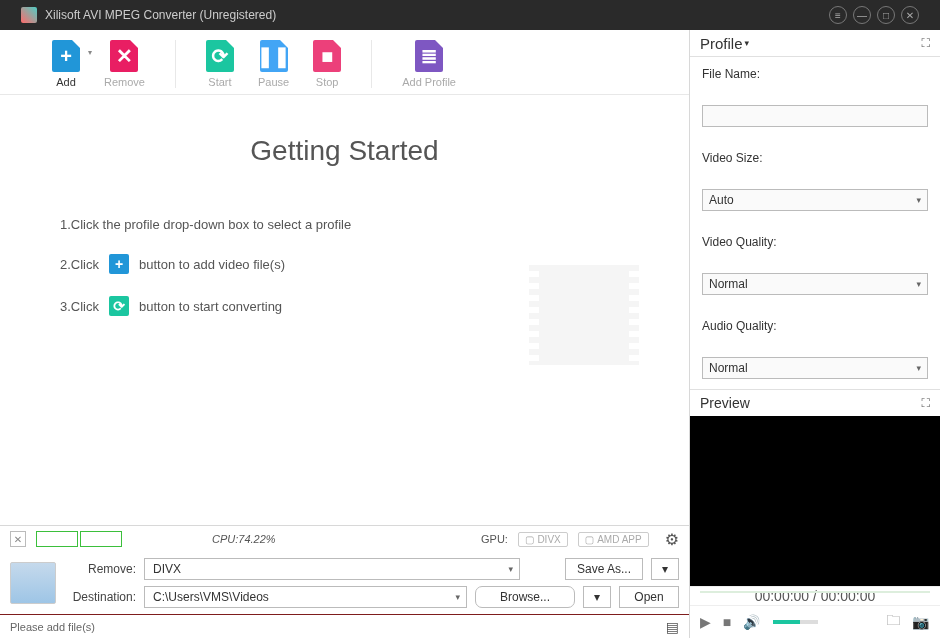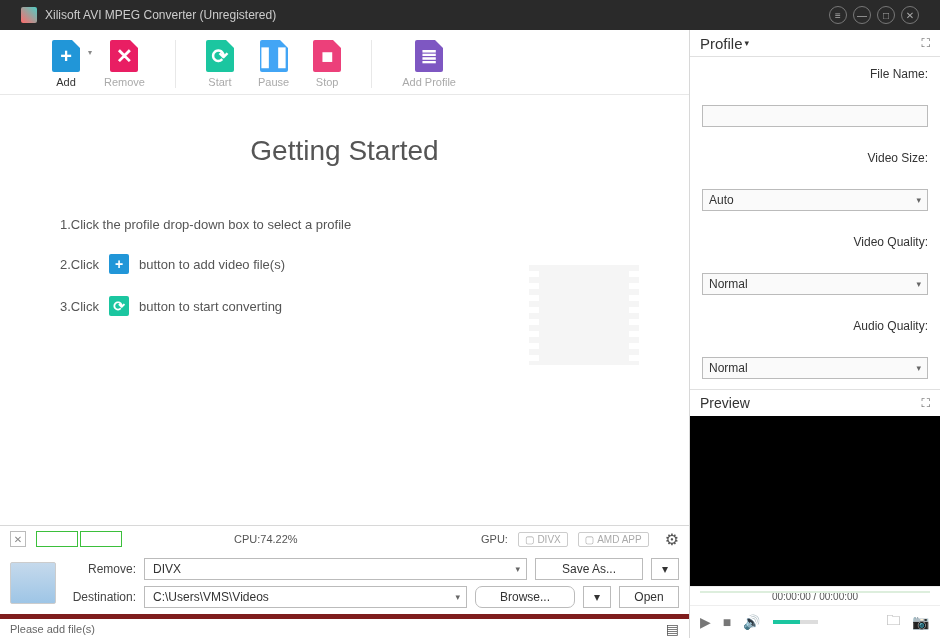--- a/index.html
+++ b/index.html
@@ -45,60 +45,60 @@
 .filmstrip { position: absolute; right: 60px; top: 170px; width: 90px; height: 100px; background: #f0f0f0; opacity: .6; }
 .filmstrip::before, .filmstrip::after { content: ""; position: absolute; left: -10px; width: 10px; height: 100%; background: repeating-linear-gradient(#f0f0f0 0 6px, #fff 6px 12px); }
 .filmstrip::after { left: auto; right: -10px; }
 
 
 .bottom { border-top: 1px solid #d8d8d8; display: flex; flex-direction: column; }
 .brow1 { display: flex; align-items: center; height: 26px; padding: 0 10px; font-size: 11px; color: #555; gap: 10px; }
 .progressboxes { display: flex; gap: 2px; }
 .progressbox { width: 42px; height: 16px; border: 1px solid #3bbf3b; }
 .xbox { width: 16px; height: 16px; border: 1px solid #bbb; display: flex; align-items: center; justify-content: center; color: #888; font-size: 10px;}
-.brow1 .cpu { margin-left: 102px; }
+.brow1 .cpu { margin-left: 80px; font-style: italic; }
 .brow1 .spacer { flex: 1; }
 .chip { border: 1px solid #ccc; padding: 1px 6px; font-size: 10px; color: #aaa; border-radius: 2px; display:flex; align-items:center; gap:3px;}
 .gear { font-size: 16px; margin-left: 6px; }
 
 .brow2 { display: flex; padding: 6px 10px; gap: 10px; align-items: center; }
 .thumb { width: 46px; height: 42px; border: 1px solid #ccc; background: linear-gradient(#c5d9ec,#9ec5e6); border-radius: 2px; }
 .fields { flex: 1; display: flex; flex-direction: column; gap: 6px; }
 .frow { display: flex; align-items: center; gap: 8px; font-size: 12px; color: #444; }
 .frow label { width: 70px; text-align: right; }
 .select, .btn { border: 1px solid #bbb; background: #fff; font-size: 12px; color: #333; height: 22px; display: flex; align-items: center; padding: 0 8px; position: relative; }
 .select { flex: 1; }
 .select .caret { position: absolute; right: 6px; font-size: 9px; color: #666; }
 .btn { cursor: pointer; justify-content: center; }
 .btn.w80 { width: 100px; border-radius: 7px; }
 .btn.w40 { width: 28px; padding: 0; }
 .btn.open { width: 60px; }
-.saveas { width: 108px; }
-
-.statusbar { height: 24px; border-top: 5px solid #7f1d1d; display: flex; align-items: center; padding: 0 10px; font-size: 11px; color: #666; }
+.saveas { width: 78px; margin-left: 37px; }
+
+.statusbar { height: 24px; border-top: 1px solid #7f1d1d; display: flex; align-items: center; padding: 0 10px; font-size: 11px; color: #666; }
 .statusbar .flex { flex: 1; }
 .stico { font-size: 14px; color: #555; }
 
 
 .right { width: 250px; display: flex; flex-direction: column; }
 .panelhdr { height: 28px; display: flex; align-items: center; padding: 0 10px; font-size: 15px; color: #333; border-bottom: 1px solid #e0e0e0; }
 .panelhdr .caret { font-size: 9px; margin-left: 2px; }
 .panelhdr .flex { flex: 1; }
 .expand-icon { font-size: 12px; color: #555; }
 
-.props { padding: 10px 12px; font-size: 12px; color: #333; display: flex; flex-direction: column; gap: 24px; text-align: right; }
+.props { padding: 10px 12px; font-size: 12px; color: #333; display: flex; flex-direction: column; gap: 24px; }
 .props label { font-size: 12px; color: #333; }
 .props .field { border: 1px solid #bbb; background: #fafafa; height: 22px; display: flex; align-items: center; padding: 0 6px; position: relative; font-size: 12px; }
 .props .field .caret { position: absolute; right: 6px; font-size: 9px;color:#666; }
 
 .preview { margin-top:auto; border-top: 1px solid #e0e0e0; display: flex; flex-direction: column; }
 .previewhdr { height: 26px; display: flex; align-items: center; padding: 0 10px; font-size: 14px; color: #333; }
 .previewhdr .flex { flex: 1; }
 .video { flex: 1; background: #000; min-height: 170px; margin: 0; }
-.timebar { height: 20px; display: flex; align-items: center; justify-content: center; font-size: 10px; color: #555; border-top: 1px solid #eee; border-bottom: 1px solid #eee; position: relative; }
+.timebar { height: 20px; display: flex; align-items: center; justify-content: center; font-size: 14px; color: #555; border-top: 1px solid #eee; border-bottom: 1px solid #eee; position: relative; }
 .timebar::before { content:""; position:absolute; left:10px; right:10px; top:4px; height:2px; background:#ded; }
 .playbar { height: 32px; display: flex; align-items: center; padding: 0 10px; gap: 12px; color: #777; }
 .playbar .ico { font-size: 14px; cursor: pointer; }
 .volbar { flex: 1; height: 4px; background: linear-gradient(to right,#1bc6a0 60%,#ddd 60%); max-width: 70px; }
 .playbar .flex { flex: 1; }
 </style>
 </head>
 <body>
 
 <div class="titlebar">

